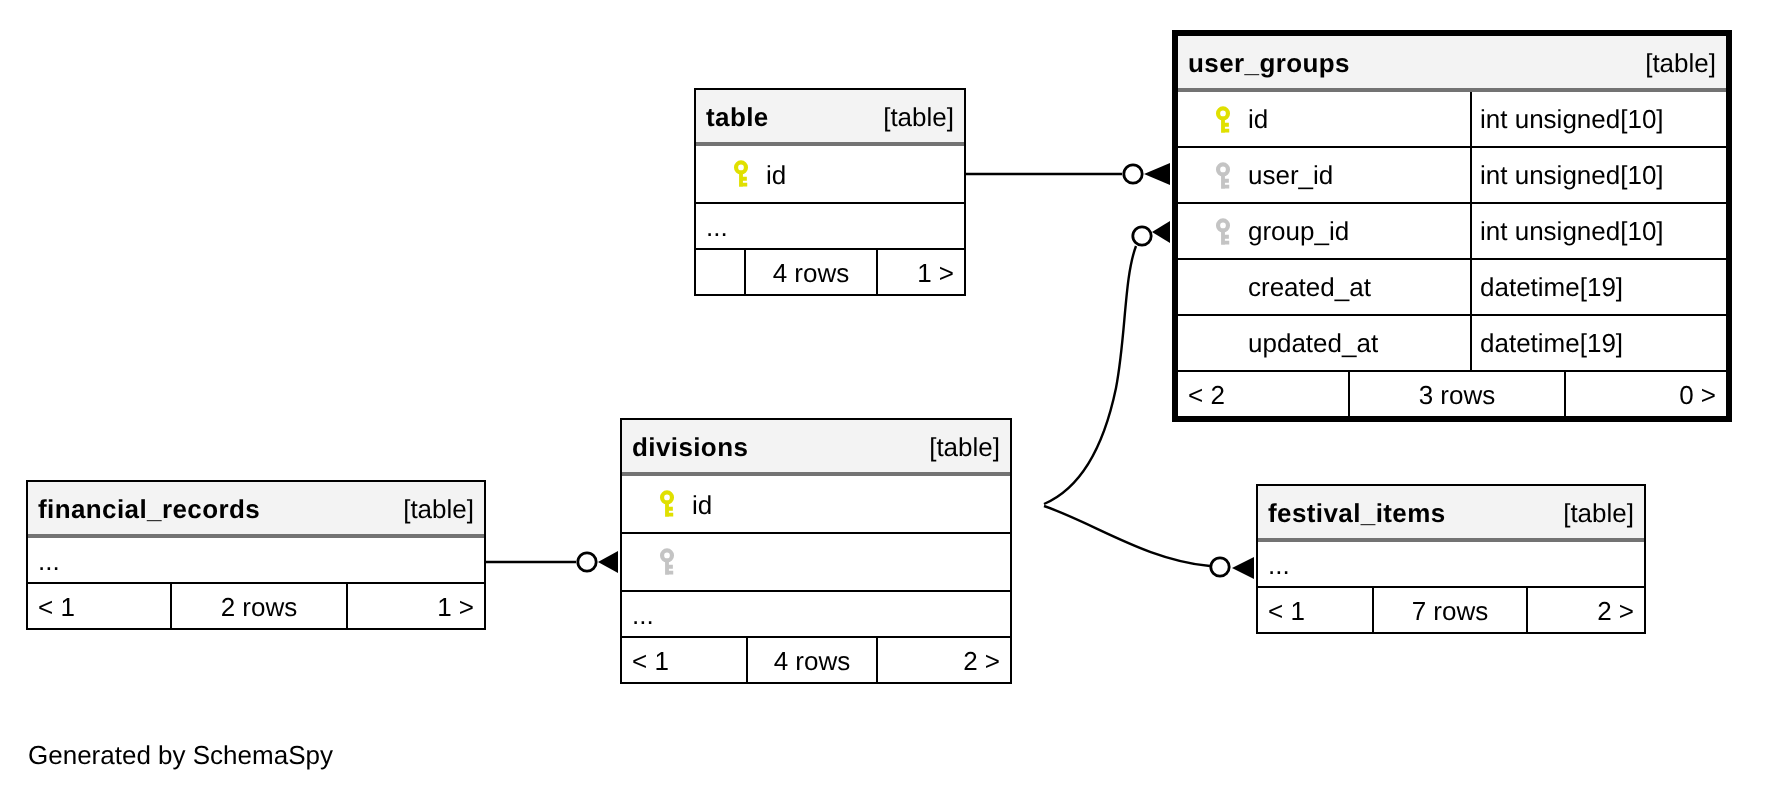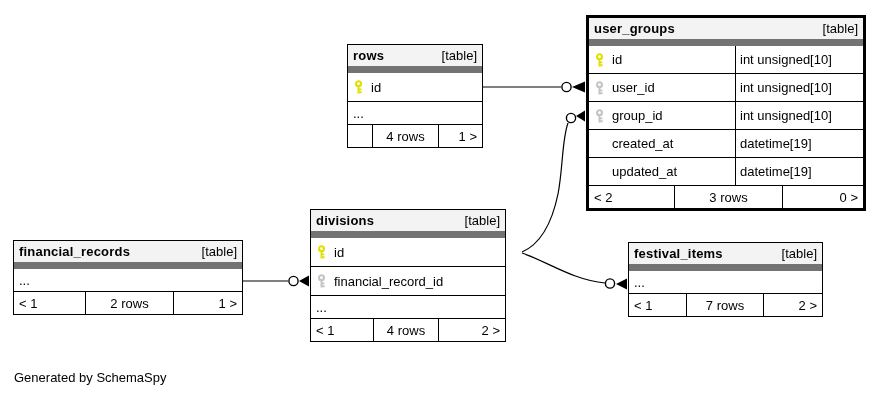--- a/index.html
+++ b/index.html
@@ -8,27 +8,27 @@
     font-family:"Liberation Sans", sans-serif;color:#000;overflow:hidden;
   }
   #edges{position:absolute;left:0;top:0;width:883px;height:400px;}
   .tbl{
     position:absolute;background:#ffffff;border:1px solid #000;
     box-sizing:border-box;font-size:13px;
   }
   .tbl.focus{border-width:3px;}
   .hdr{
     height:28px;display:flex;align-items:center;justify-content:space-between;
-    background:#f3f3f3;border-bottom:7px solid #737373;padding:0 5px;box-sizing:border-box;
+    background:#f3f3f3;border-bottom:2px solid #737373;padding:0 5px;box-sizing:border-box;
   }
   .tname{font-weight:bold;letter-spacing:0.2px;}
   .ttag{font-weight:normal;}
   .row{height:29px;display:flex;align-items:stretch;border-bottom:1px solid #000;box-sizing:border-box;}
   .focus .row{height:28px;}
-  .cell-name{flex:1;display:flex;align-items:center;gap:7px;padding-left:5px;min-width:0;}
+  .cell-name{flex:1;display:flex;align-items:center;gap:7px;padding-left:17px;min-width:0;}
   .cell-type{flex:0 0 128px;border-left:1px solid #000;display:flex;align-items:center;padding-left:4px;box-sizing:border-box;text-align:center;}
   .keyicon{width:11px;height:16px;flex:0 0 11px;display:block;}
   .keyicon.pk{color:#e0e000;}
   .keyicon.fk{color:#c4c4c4;}
   .keyspacer{width:11px;flex:0 0 11px;}
   .ellipsis-row{height:23px;display:flex;align-items:center;padding-left:5px;border-bottom:1px solid #000;box-sizing:border-box;}
   .tfooter{height:22px;display:flex;align-items:stretch;}
   .fcell{display:flex;align-items:center;box-sizing:border-box;}
   .f-left{padding-left:5px;justify-content:flex-start;}
   .f-mid{flex:1;justify-content:center;border-left:1px solid #000;border-right:1px solid #000;}
@@ -58,21 +58,21 @@
     </g>
     <g stroke="#000" fill="none" stroke-width="1.2">
       <path d="M522,253 C548,262 573,280 605,283"></path>
       <circle cx="610" cy="283.5" r="4.6" fill="#fff" stroke-width="1.4"></circle>
       <polygon points="616,284 627,278.5 627,289.5" fill="#000" stroke="none"></polygon>
     </g>
   </svg>
 
   <div class="tbl" style="left:347px;top:44px;width:136px;">
     <div class="hdr">
-      <span class="tname">rows</span>
+      <span class="tname">table</span>
       <span class="ttag">[table]</span>
     </div>
     <div class="row">
       <div class="cell-name">
         <svg class="keyicon pk" viewBox="0 0 12 16">
           <circle cx="6" cy="4.4" r="2.7" fill="none" stroke="currentColor" stroke-width="2.3"></circle>
           <path d="M6 7 L6 15 M6 10.6 L9.2 10.6 M6 13.8 L9.4 13.8" stroke="currentColor" stroke-width="2.1" fill="none"></path>
         </svg>
         <span>id</span>
       </div>
@@ -154,21 +154,20 @@
         </svg>
         <span>id</span>
       </div>
     </div>
     <div class="row">
       <div class="cell-name">
         <svg class="keyicon fk" viewBox="0 0 12 16">
           <circle cx="6" cy="4.4" r="2.7" fill="none" stroke="currentColor" stroke-width="2.3"></circle>
           <path d="M6 7 L6 15 M6 10.6 L9.2 10.6 M6 13.8 L9.4 13.8" stroke="currentColor" stroke-width="2.1" fill="none"></path>
         </svg>
-        <span>financial_record_id</span>
       </div>
     </div>
     <div class="ellipsis-row">...</div>
     <div class="tfooter">
       <span class="fcell f-left" style="flex:0 0 62px;">&lt; 1</span>
       <span class="fcell f-mid">4 rows</span>
       <span class="fcell f-right" style="flex:0 0 66px;">2 &gt;</span>
     </div>
   </div>
 

